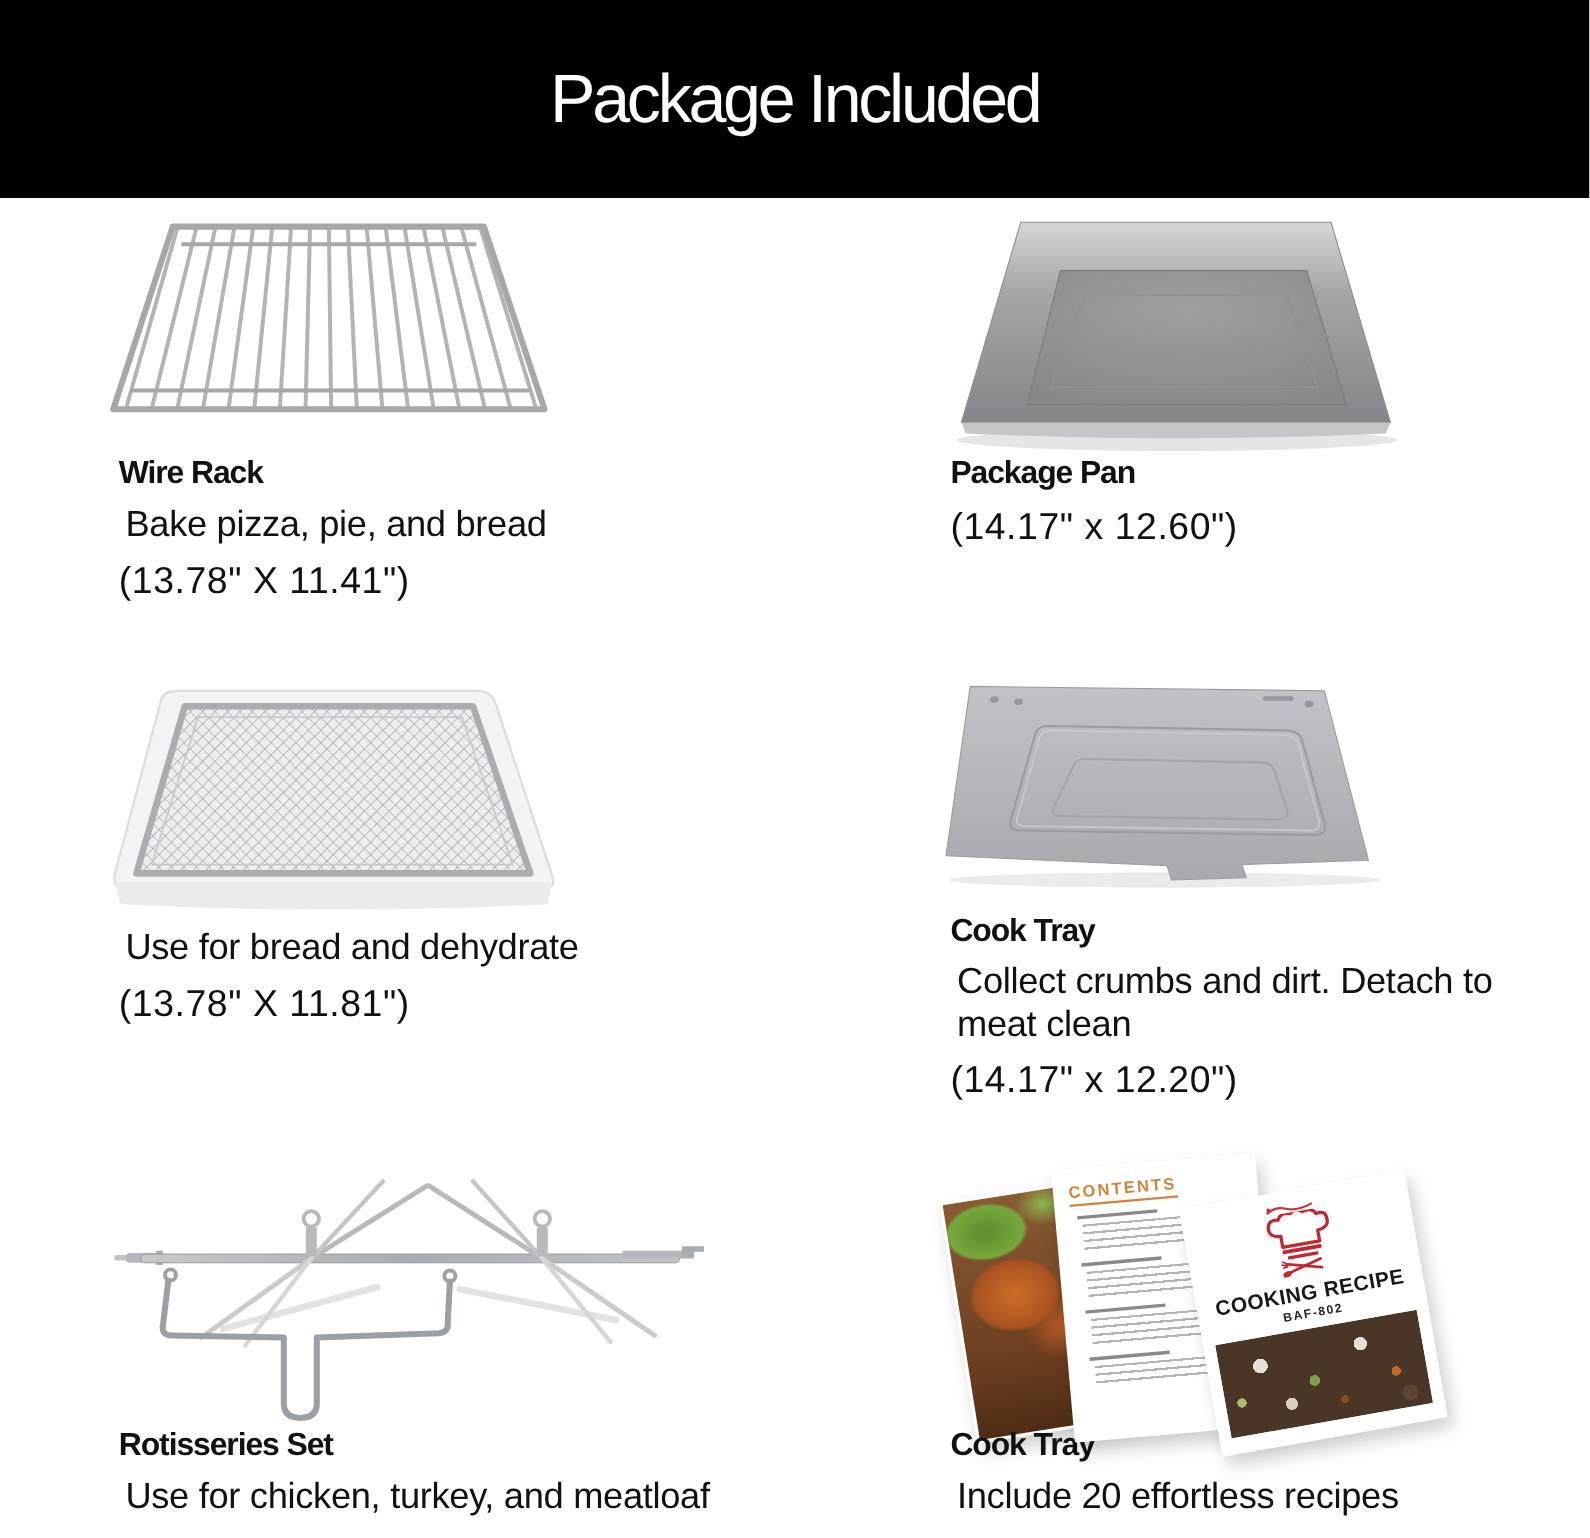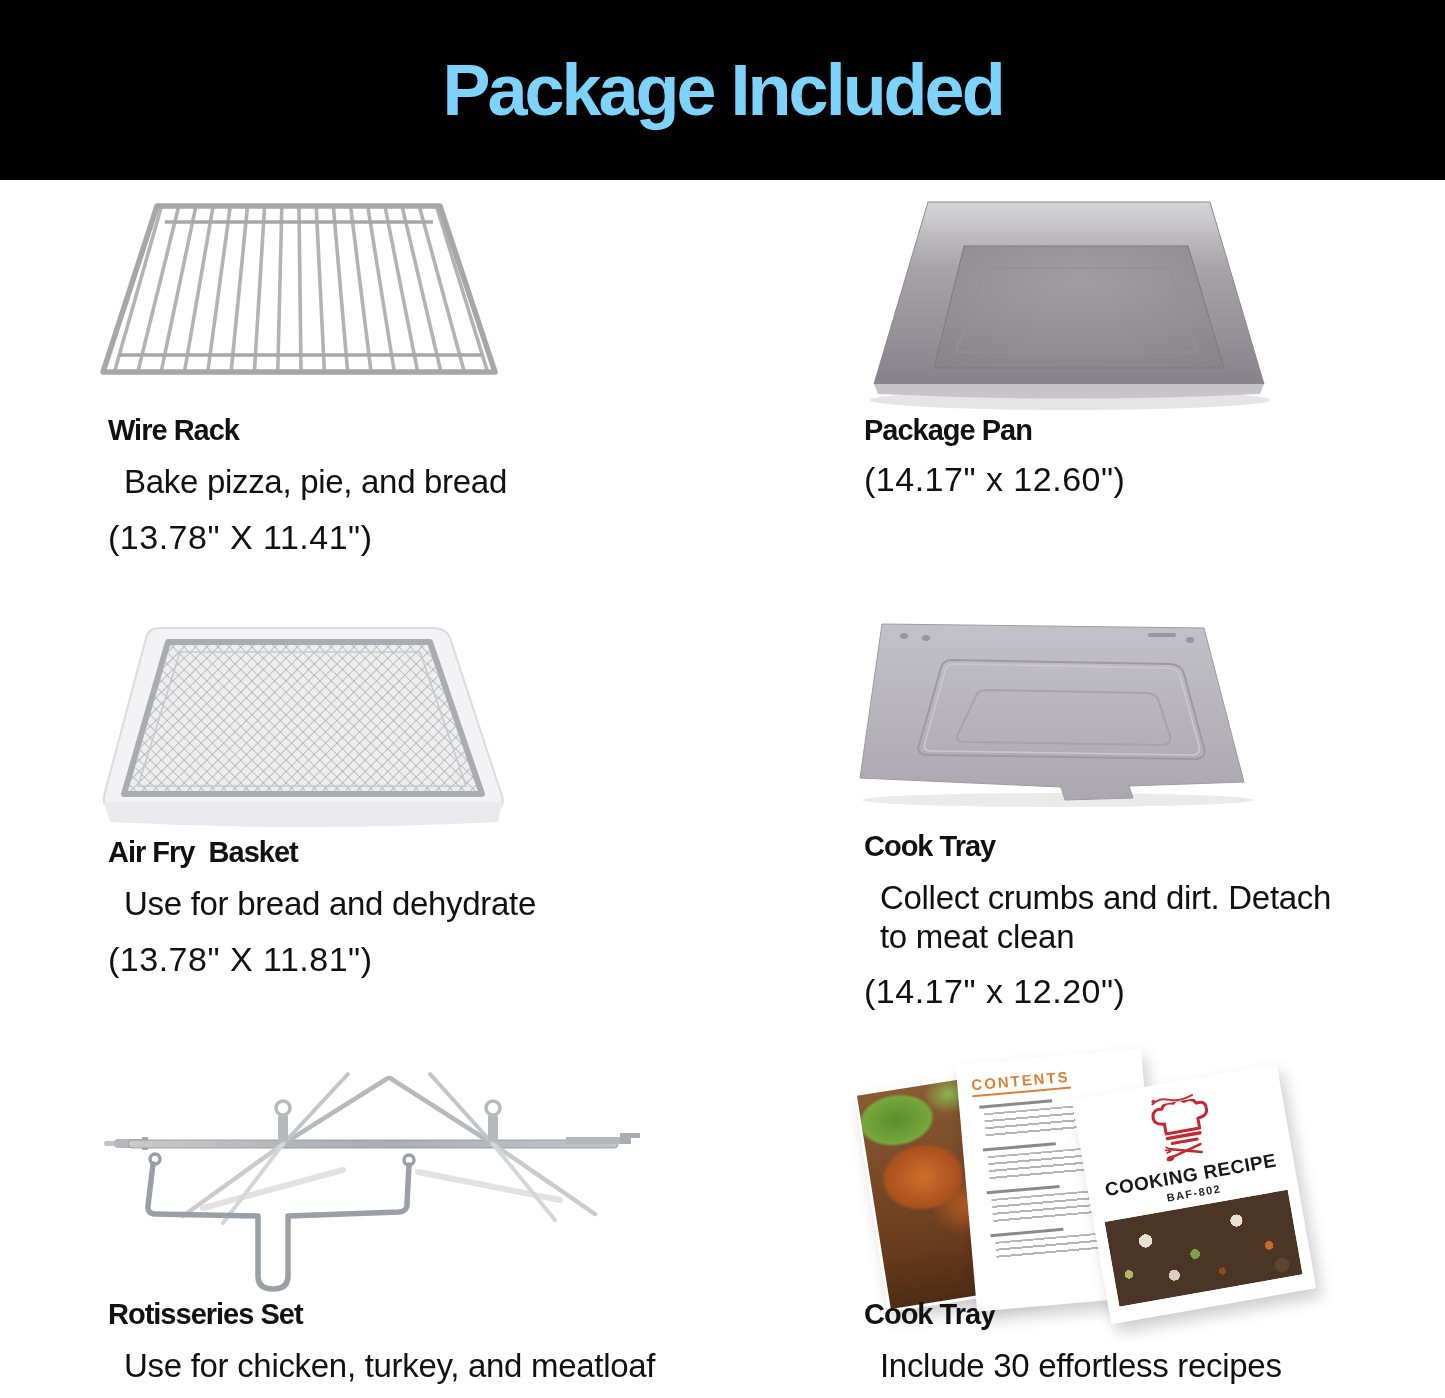--- a/index.html
+++ b/index.html
@@ -7,27 +7,27 @@
     width:1445px;height:1398px;position:relative;overflow:hidden;
     background:#ffffff;color:#111;
     font-family:"Liberation Sans",sans-serif;
   }
   
   .banner{
     position:absolute;left:0;top:0;width:1445px;height:180px;
     background:#000;display:flex;align-items:center;justify-content:center;
   }
   .banner .title{
-    color:#7dd3fc;font-size:72px;font-weight:bold;letter-spacing:-3px;
+    color:#ffffff;font-size:62px;font-weight:normal;letter-spacing:-3px;
   }
   
   .img{position:absolute}
   .txt{position:absolute}
   .item-title{font-size:29px;font-weight:bold;letter-spacing:-1px;margin:0 0 10px 0;white-space:pre-wrap}
-  .item-desc{font-size:33px;margin:16px;line-height:1.17;letter-spacing:-0.3px}
+  .item-desc{font-size:33px;margin:6px;line-height:1.17;letter-spacing:-0.3px}
   .item-dims{font-size:34px;margin:13px 0 0 0;letter-spacing:0.5px}
   .w500{width:500px}
   
   .book-wrap{position:absolute;left:862px;top:1040px;width:483px;height:258px}
   .page{position:absolute;background:#fff;box-shadow:4px 9px 16px rgba(0,0,0,0.20);border-radius:2px}
   .page-photo{
     left:8px;top:40px;width:152px;height:222px;transform:rotate(-9deg);
     border:3px solid #fdfdfd;box-sizing:border-box;
     background-color:#6b3d1f;
     background-image:
@@ -248,32 +248,31 @@
   <div class="item-desc">Bake pizza, pie, and bread</div>
   <div class="item-dims">(13.78" X 11.41")</div>
 </div>
 
 <div class="txt w500" style="left:864px;top:414px">
   <div class="item-title">Package Pan</div>
   <div class="item-dims">(14.17" x 12.60")</div>
 </div>
 
 <div class="txt" style="left:108px;top:836px">
-  <div class="item-title">Air Fry  Basket</div>
   <div class="item-desc">Use for bread and dehydrate</div>
   <div class="item-dims">(13.78" X 11.81")</div>
 </div>
 
 <div class="txt w500" style="left:864px;top:830px">
   <div class="item-title">Cook Tray</div>
   <div class="item-desc">Collect crumbs and dirt. Detach to meat clean</div>
   <div class="item-dims">(14.17" x 12.20")</div>
 </div>
 
 <div class="txt" style="left:108px;top:1298px">
   <div class="item-title">Rotisseries Set</div>
   <div class="item-desc">Use for chicken, turkey, and meatloaf</div>
 </div>
 
 <div class="txt" style="left:864px;top:1298px">
   <div class="item-title">Cook Tray</div>
-  <div class="item-desc">Include 30 effortless recipes</div>
+  <div class="item-desc">Include 20 effortless recipes</div>
 </div>
 
 </body></html>

